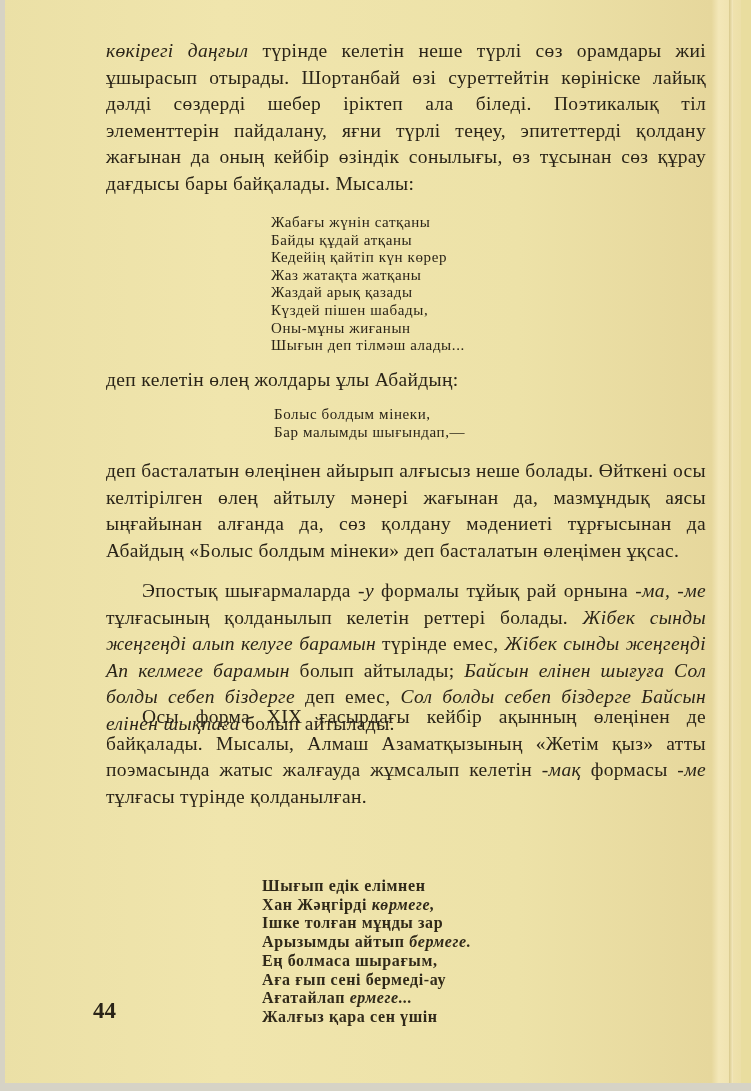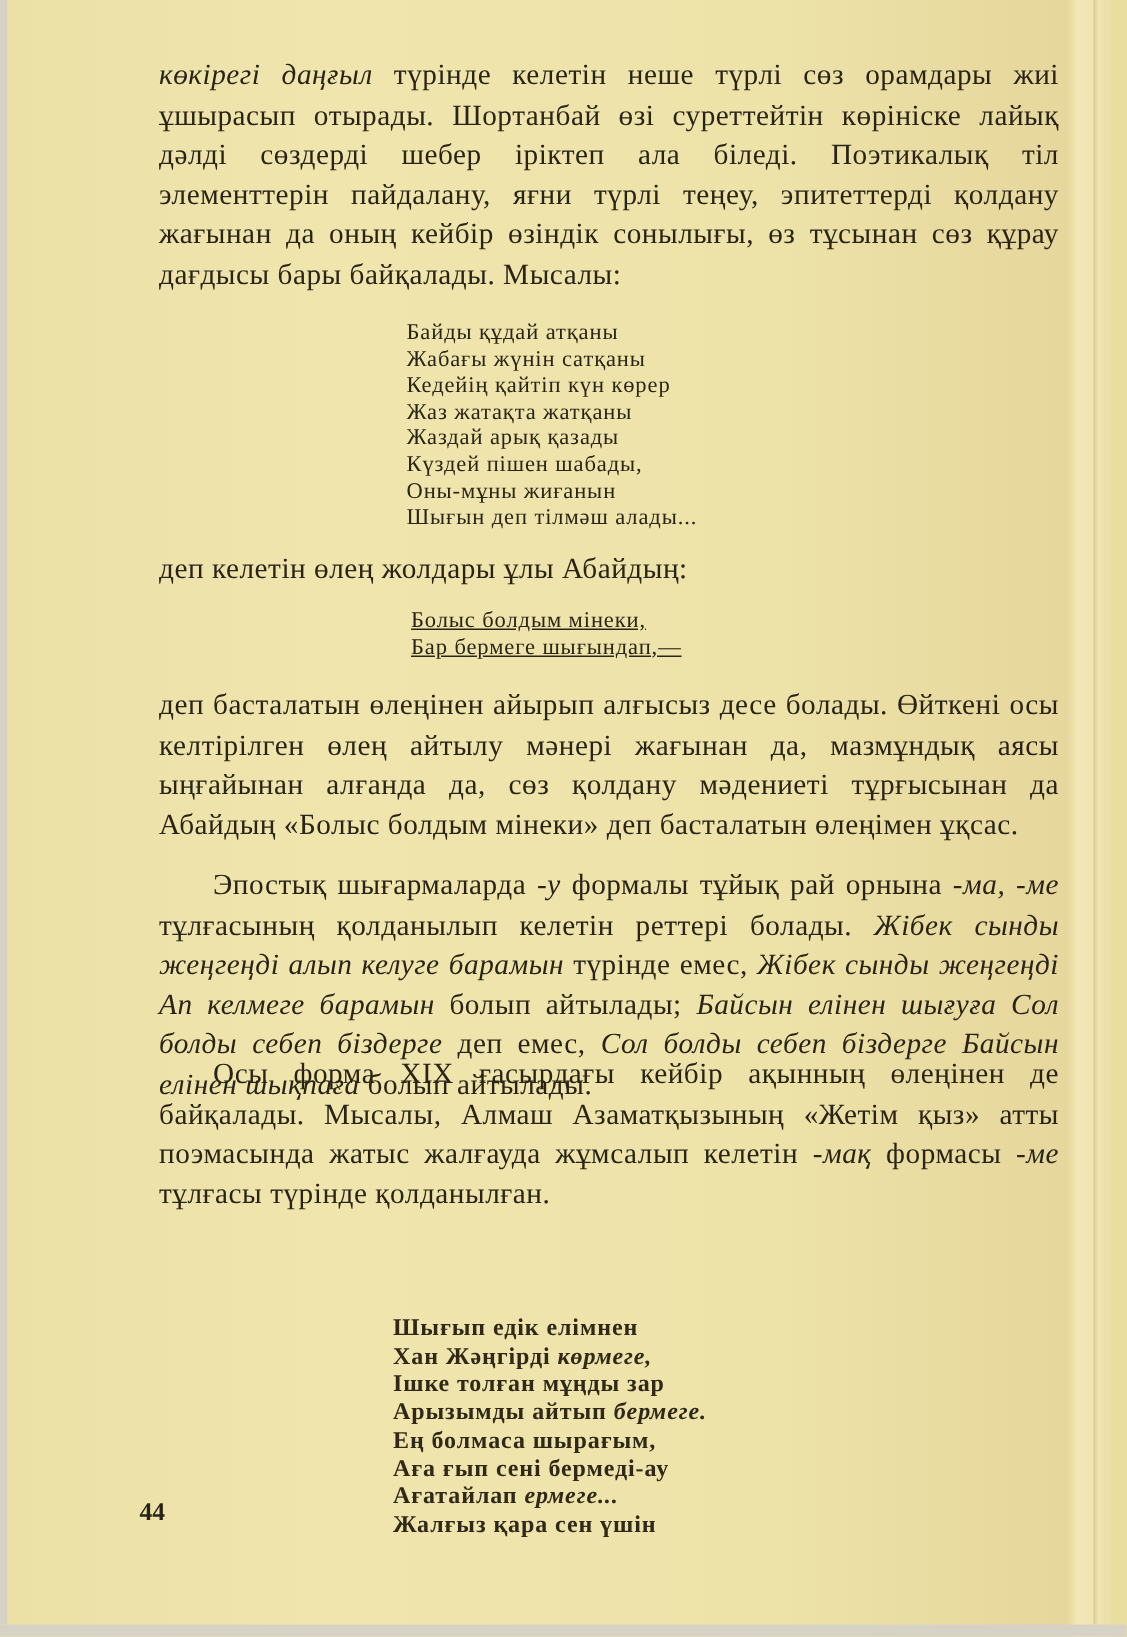--- a/index.html
+++ b/index.html
@@ -39,66 +39,66 @@
     .prose.indent { text-indent: 36px; }
     .prose i { font-style: italic; }
     .verse {
       font-size: 15px;
       line-height: 17.6px;
       letter-spacing: 0.6px;
       margin: 0;
     }
     .verse-line { display: block; white-space: nowrap; }
     .verse1 { position: absolute; left: 271px; top: 214px; }
-    .verse2 { position: absolute; left: 274px; top: 406px; text-decoration: underline; }
+    .verse2 { position: absolute; left: 274px; top: 406px; }
     .verse3 { position: absolute; left: 262px; top: 844px; font-size: 16px; line-height: 18.7px; font-weight: bold; color: #302919; margin-top: 33px;}
     .verse3 i { }
     .p1 { position: absolute; left: 106px; top: 38px; width: 600px; }
     .p2 { position: absolute; left: 106px; top: 367px; width: 600px; }
     .p3 { position: absolute; left: 106px; top: 458px; width: 600px; }
     .p4 { position: absolute; left: 106px; top: 578px; width: 600px; }
     .p5 { position: absolute; left: 106px; top: 704px; width: 600px; }
     .page-number {
       position: absolute;
       left: 93px;
       top: 998px;
-      font-size: 17px;
+      font-size: 23px;
       font-weight: bold;
       color: #2a2418;
     }
   </style>
 </head>
 <body>
 
 <div class="page">
   <div class="edge-left"></div>
   <div class="fold"></div>
   <div class="edge-bottom"></div>
 
   <p class="prose p1"><i>көкірегі даңғыл</i><span> түрінде келетін неше түрлі сөз орамдары жиі ұшырасып отырады. Шортанбай өзі суреттейтін көрініске лайық дәлді сөздерді шебер іріктеп ала біледі. Поэтикалық тіл элементтерін пайдалану, яғни түрлі теңеу, эпитеттерді қолдану жағынан да оның кейбір өзіндік сонылығы, өз тұсынан сөз құрау дағдысы бары байқалады. Мысалы:</span></p>
 
   <div class="verse verse1">
+      <span class="verse-line">Жабағы жүнін сатқаны</span>
       <span class="verse-line">Байды құдай атқаны</span>
-      <span class="verse-line">Жабағы жүнін сатқаны</span>
       <span class="verse-line">Кедейің қайтіп күн көрер</span>
       <span class="verse-line">Жаз жатақта жатқаны</span>
       <span class="verse-line">Жаздай арық қазады</span>
       <span class="verse-line">Күздей пішен шабады,</span>
       <span class="verse-line">Оны-мұны жиғанын</span>
       <span class="verse-line">Шығын деп тілмәш алады...</span>
     </div>
 
   <p class="prose p2"><span>деп келетін өлең жолдары ұлы Абайдың:</span></p>
 
   <div class="verse verse2">
       <span class="verse-line">Болыс болдым мінеки,</span>
-      <span class="verse-line">Бар бермеге шығындап,—</span>
+      <span class="verse-line">Бар малымды шығындап,—</span>
     </div>
 
-  <p class="prose p3"><span>деп басталатын өлеңінен айырып алғысыз десе болады. Өйткені осы келтірілген өлең айтылу мәнері жағынан да, мазмұндық аясы ыңғайынан алғанда да, сөз қолдану мәдениеті тұрғысынан да Абайдың «Болыс болдым мінеки» деп басталатын өлеңімен ұқсас.</span></p>
+  <p class="prose p3"><span>деп басталатын өлеңінен айырып алғысыз неше болады. Өйткені осы келтірілген өлең айтылу мәнері жағынан да, мазмұндық аясы ыңғайынан алғанда да, сөз қолдану мәдениеті тұрғысынан да Абайдың «Болыс болдым мінеки» деп басталатын өлеңімен ұқсас.</span></p>
 
   <p class="prose indent p4"><span>Эпостық шығармаларда </span><i>-у</i><span> формалы тұйық рай орнына </span><i>-ма, -ме</i><span> тұлғасының қолданылып келетін реттері болады. </span><i>Жібек сынды жеңгеңді алып келуге барамын</i><span> түрінде емес, </span><i>Жібек сынды жеңгеңді Ап келмеге барамын</i><span> болып айтылады; </span><i>Байсын елінен шығуға Сол болды себеп біздерге</i><span> деп емес, </span><i>Сол болды себеп біздерге Байсын елінен шықпаға</i><span> болып айтылады.</span></p>
 
   <p class="prose indent p5"><span>Осы форма XIX ғасырдағы кейбір ақынның өлеңінен де байқалады. Мысалы, Алмаш Азаматқызының «Жетім қыз» атты поэмасында жатыс жалғауда жұмсалып келетін </span><i>-мақ</i><span> формасы </span><i>-ме</i><span> тұлғасы түрінде қолданылған.</span></p>
 
   <div class="verse verse3">
       <span class="verse-line"><span>Шығып едік елімнен</span></span>
       <span class="verse-line"><span>Хан Жәңгірді </span><i>көрмеге,</i></span>
       <span class="verse-line"><span>Ішке толған мұңды зар</span></span>
       <span class="verse-line"><span>Арызымды айтып </span><i>бермеге.</i></span>

